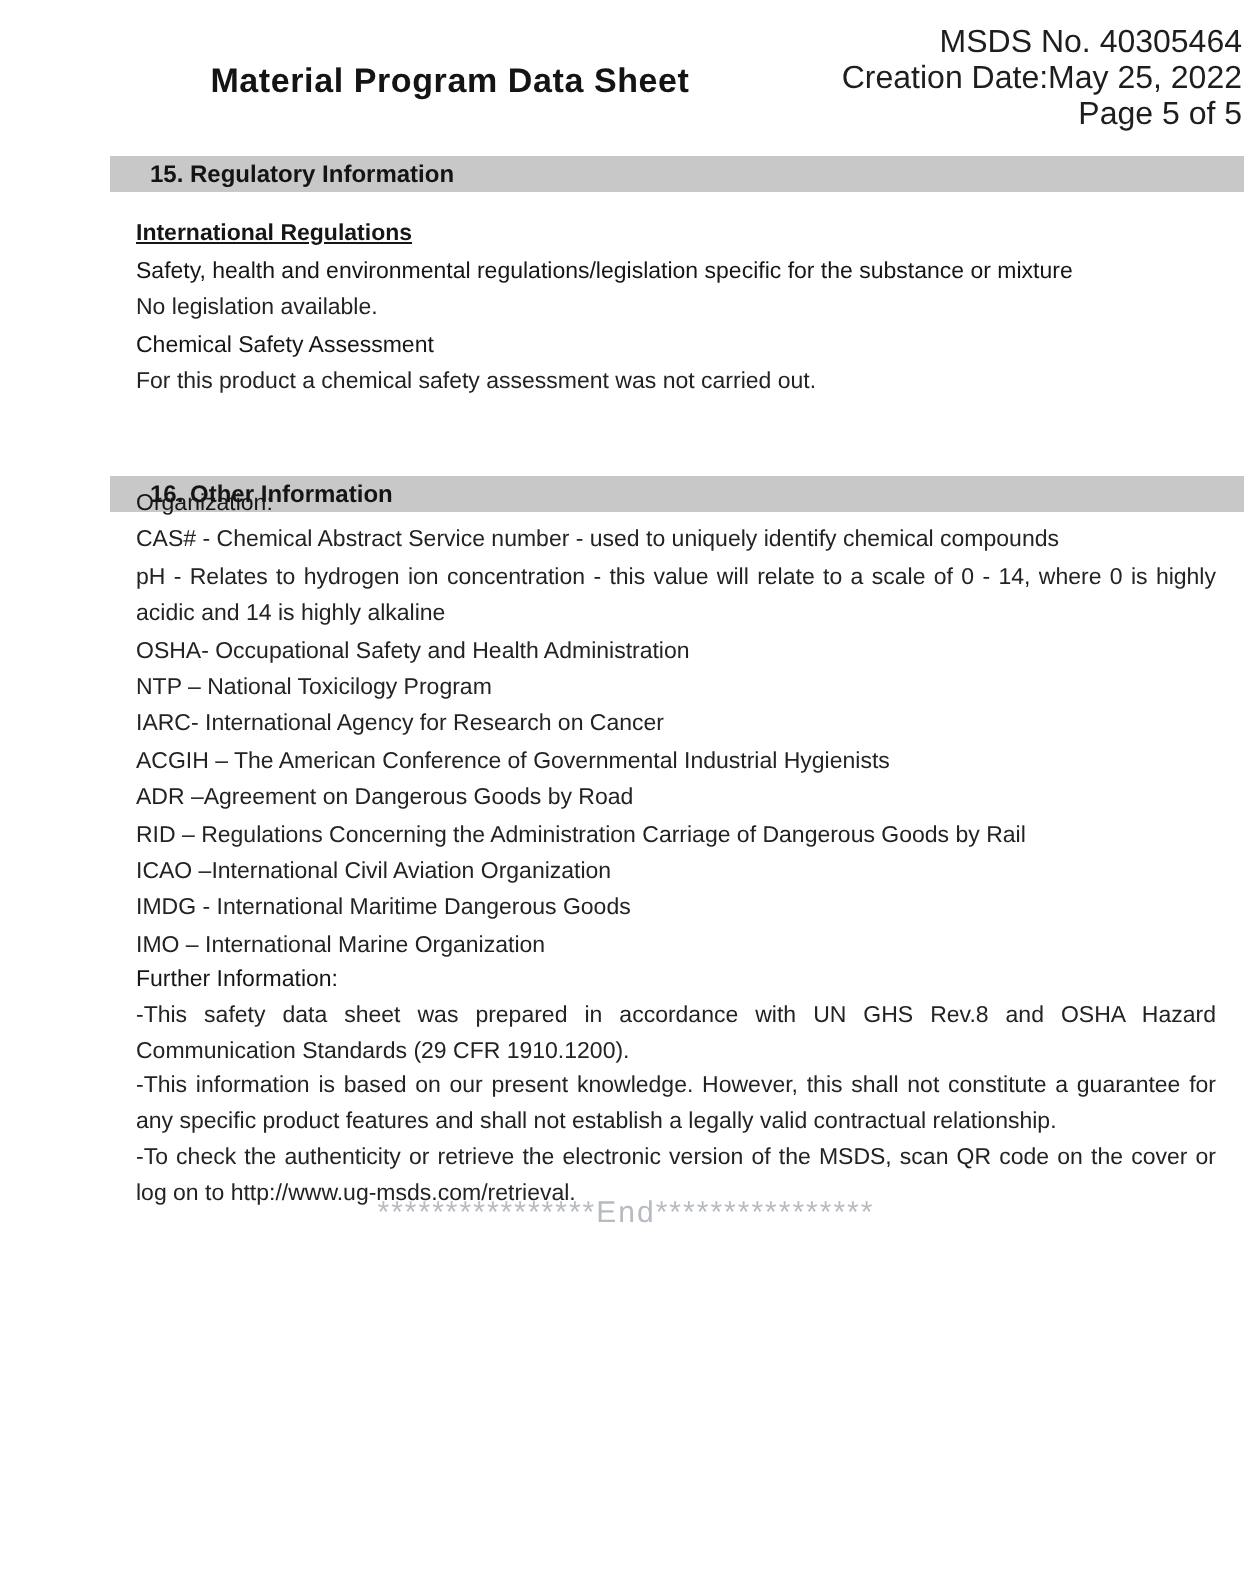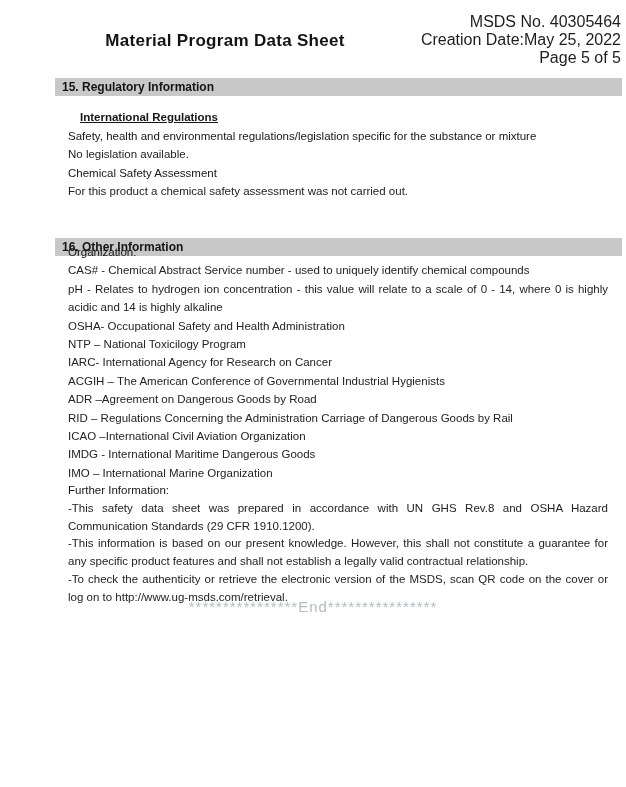--- a/index.html
+++ b/index.html
@@ -41,36 +41,36 @@
   .doc-meta .meta-line { white-space: nowrap; }
   .section-bar {
     position: absolute;
     left: 55px;
     width: 567px;
     height: 18px;
     background: var(--bar-bg);
     font-size: 12px;
     font-weight: 700;
     line-height: 18px;
-    padding-left: 7px;
+    padding-left: 20px;
     color: #141414;
   }
   #bar-15 { top: 78px; }
   #bar-16 { top: 198px; margin-top: 40px; }
   .content {
     position: absolute;
     left: 68px;
     width: 540px;
     font-size: 11.5px;
     color: var(--text-color);
   }
   #sec15-content { top: 108px; line-height: 18.6px; }
   #abbr-block    { top: 243px; line-height: 18.4px; }
   #further-block { top: 482px; line-height: 17.8px; }
-  .u-heading { font-weight: 700; text-decoration: underline; color: #161616; margin-left: 12px; }
+  .u-heading { font-weight: 700; text-decoration: underline; color: #161616; }
   .b-heading { font-weight: 400; color: #161616; }
   .just { text-align: justify; text-align-last: justify; }
   .end-marker {
     position: absolute;
     top: 598px;
     left: 0;
     width: 626px;
     text-align: center;
     font-size: 15px;
     letter-spacing: 1px;

